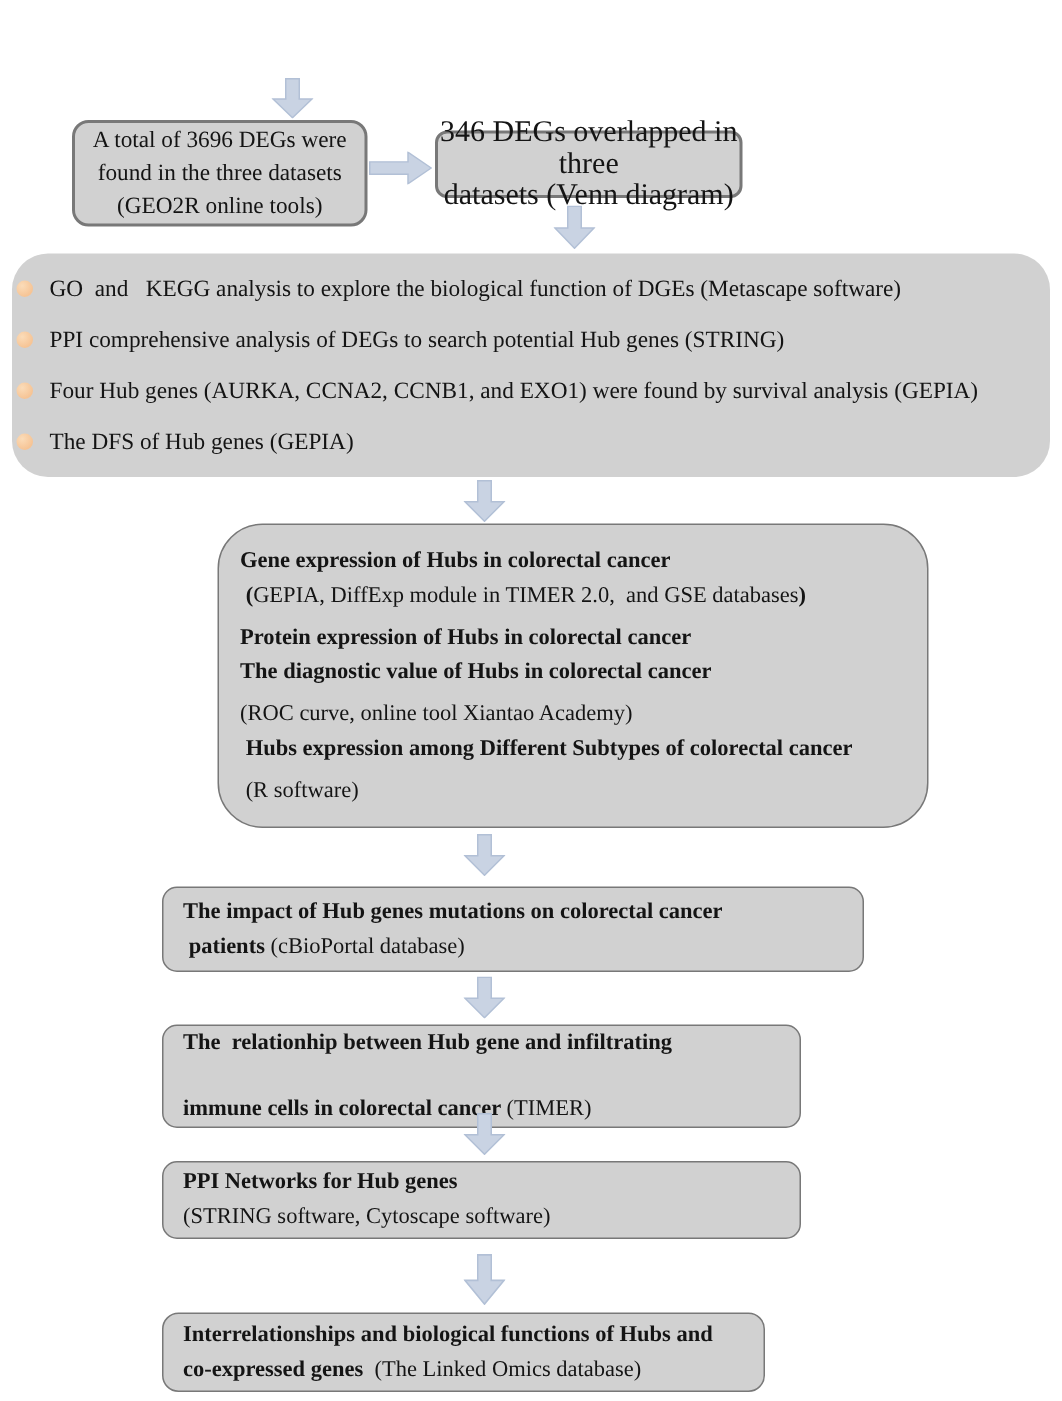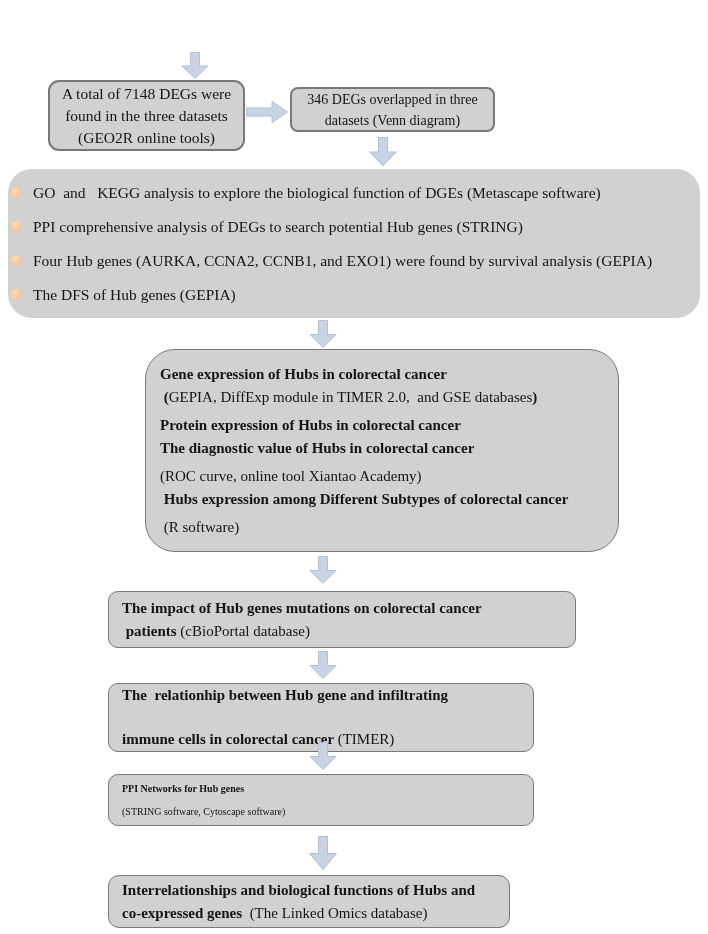--- a/index.html
+++ b/index.html
@@ -38,21 +38,21 @@
     justify-content:center;
     padding-left:13px;padding-right:6px;
   }
   .line{white-space:pre-wrap;}
   .b{font-weight:bold;}
 
   
   .box-datasets{left:99px;top:4px;width:357px;height:44px;border-radius:9px;font-size:15px;line-height:20.5px;}
   
   .box-degs{left:48px;top:80px;width:197px;height:71px;border-radius:11px;font-size:15.5px;line-height:22px;}
-  .box-overlap{left:290px;top:87px;width:205px;height:45px;border-radius:8px;font-size:14px;line-height:21px;}
+  .box-overlap{left:290px;top:87px;width:205px;height:45px;border-radius:8px;font-size:20px;line-height:21px;}
   
   .box-analysis{
     left:8px;top:169px;width:692px;height:149px;border-radius:24px;
     font-size:15.5px;
     display:flex;flex-direction:column;justify-content:center;
     padding:4px 8px 4px 3px;
   }
   .bullet-row{display:flex;align-items:center;height:34px;}
   .dot{
     width:11px;height:11px;border-radius:50%;
@@ -65,38 +65,38 @@
     font-size:15px;line-height:23px;
     display:flex;flex-direction:column;justify-content:center;
     padding:6px 6px 6px 14px;
     margin-left:48px;
   }
   .hub-line{white-space:pre-wrap;}
   .hub-line:nth-child(2n+3){margin-top:5px;}
   
   .box-mutations{left:108px;top:591px;width:468px;height:57px;border-radius:10px;font-size:15px;line-height:23px;}
   .box-immune{left:108px;top:683px;width:426px;height:69px;border-radius:10px;font-size:15px;line-height:23px;justify-content:space-between;}
-  .box-ppi{left:108px;top:774px;width:426px;height:52px;border-radius:10px;font-size:10px;line-height:23px;}
+  .box-ppi{left:108px;top:774px;width:426px;height:52px;border-radius:10px;font-size:15px;line-height:23px;}
   .box-final{left:108px;top:875px;width:402px;height:53px;border-radius:11px;font-size:15px;line-height:23px;}
 
   .arrow{position:absolute;}
   .arrow-shape{fill:var(--arrow-fill);stroke:var(--arrow-stroke);stroke-width:1;}
 </style>
 </head>
 <body>
 
 <div class="canvas">
 
 
   <svg class="arrow" style="left:181px;top:52px;" width="28" height="27" viewBox="0 0 28 28" preserveAspectRatio="none">
     <polygon class="arrow-shape" points="9.5,0.5 18.5,0.5 18.5,14.5 27,14.5 14,27.5 1,14.5 9.5,14.5"></polygon>
   </svg>
 
   <div class="fbox bordered centered box-degs">
-    <div class="line">A total of 7148 DEGs were</div>
+    <div class="line">A total of 3696 DEGs were</div>
     <div class="line">found in the three datasets</div>
     <div class="line">(GEO2R online tools)</div>
   </div>
 
   <svg class="arrow" style="left:246px;top:101px;" width="42" height="22" viewBox="0 0 42 24" preserveAspectRatio="none">
     <polygon class="arrow-shape" points="0.5,7.5 26,7.5 26,0.5 41.5,12 26,23.5 26,16.5 0.5,16.5"></polygon>
   </svg>
 
   <div class="fbox bordered centered box-overlap">
     <div class="line">346 DEGs overlapped in three</div>

